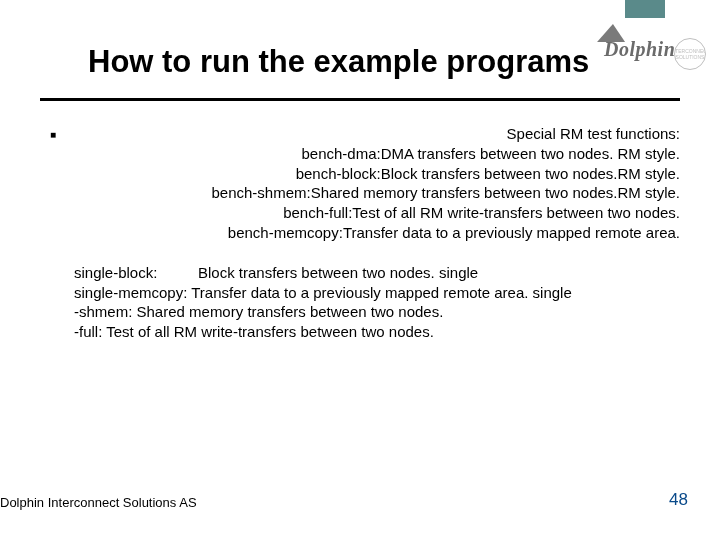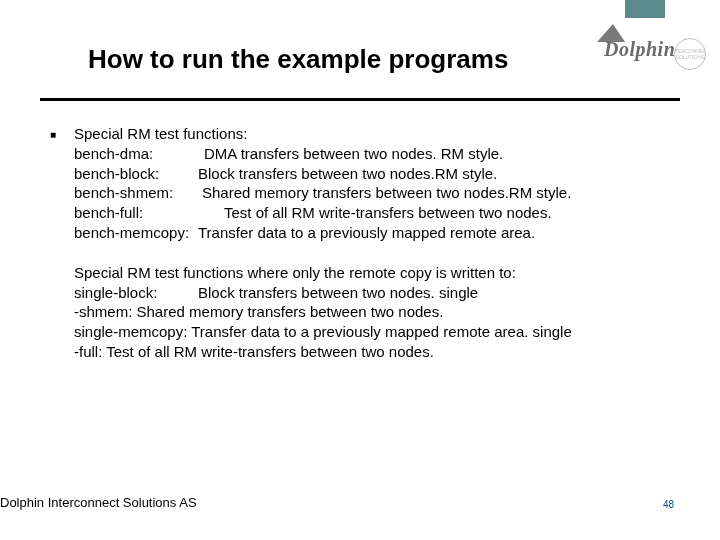--- a/index.html
+++ b/index.html
@@ -68,21 +68,21 @@
     display: flex;
     align-items: center;
     justify-content: center;
     text-align: center;
     overflow: hidden;
   }
   .title {
     position: absolute;
     top: 44px;
     left: 88px;
-    font-size: 26px;
+    font-size: 31px;
     font-weight: bold;
     color: #000000;
   }
   .title-rule {
     position: absolute;
     top: 98px;
     left: 40px;
     width: 640px;
     height: 3px;
     background: #000000;
@@ -100,20 +100,21 @@
   }
   .bullet-mark {
     width: 24px;
     flex: 0 0 24px;
     font-size: 10px;
     padding-top: 4px;
     color: #000000;
   }
   .bullet-body {
     flex: 1;
+    text-align: right;
   }
   .para2 {
     margin-top: 20px;
     margin-left: 24px;
   }
   .tline {
     white-space: nowrap;
   }
   .tname {
     display: inline-block;
@@ -130,22 +131,22 @@
     bottom: 30px;
     left: 0;
     right: 0;
     text-align: left;
     font-size: 13px;
     color: #000000;
   }
   .footer-num {
     position: absolute;
     bottom: 30px;
-    right: 46px;
-    font-size: 10px;
+    right: 32px;
+    font-size: 17px;
     color: #0a4a8a;
   }
 </style>
 </head>
 <body>
 
 <div class="corner-band"></div>
 
 <div class="logo">
   <div class="logo-shape">
@@ -166,23 +167,22 @@
       <div>Special RM test functions:</div>
       <div class="tline"><span class="tname w-dma">bench-dma:</span><span>DMA transfers between two nodes. RM style.</span></div>
       <div class="tline"><span class="tname w-block">bench-block:</span><span>Block transfers between two nodes.RM style.</span></div>
       <div class="tline"><span class="tname w-shmem">bench-shmem:</span><span>Shared memory transfers between two nodes.RM style.</span></div>
       <div class="tline"><span class="tname w-full">bench-full:</span><span>Test of all RM write-transfers between two nodes.</span></div>
       <div class="tline"><span class="tname w-memcopy">bench-memcopy:</span><span>Transfer data to a previously mapped remote area.</span></div>
     </div>
   </div>
 
   <div class="para2">
-    <div>Special RM test functions where only the remote copy is written to:</div>
     <div><span class="tname w2-block">single-block:</span><span>Block transfers between two nodes.                                             single</span></div>
+    <div>single-memcopy: Transfer data to a previously mapped remote area.           single</div>
     <div>-shmem:   Shared memory transfers between two nodes.</div>
-    <div>single-memcopy: Transfer data to a previously mapped remote area.           single</div>
     <div>-full:              Test of all RM write-transfers between two nodes.</div>
   </div>
 
 </div>
 
 <div class="footer-center">Dolphin Interconnect Solutions AS</div>
 <div class="footer-num">48</div>
 
 </body></html>

